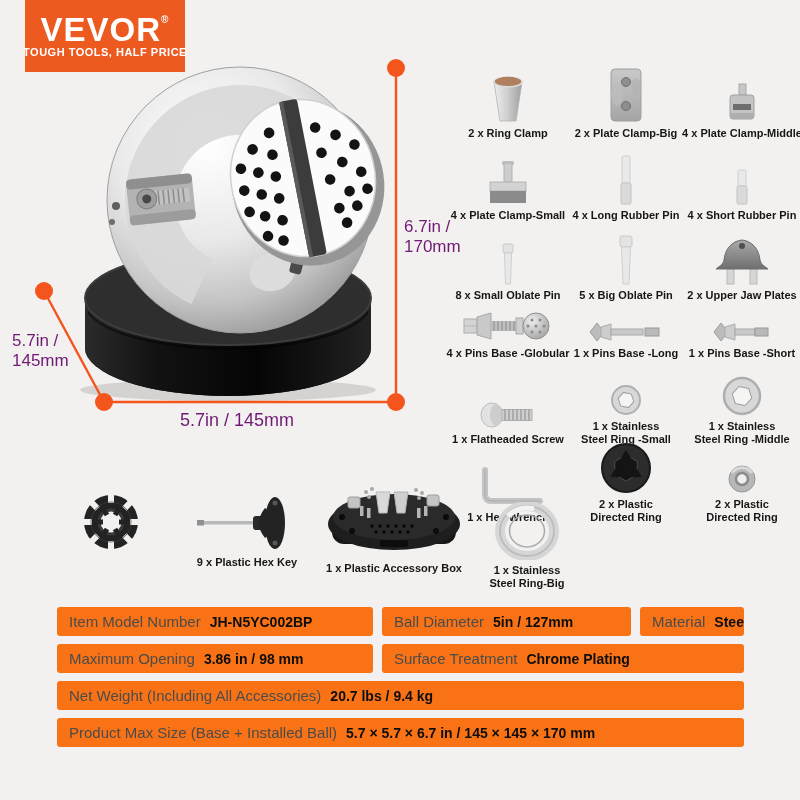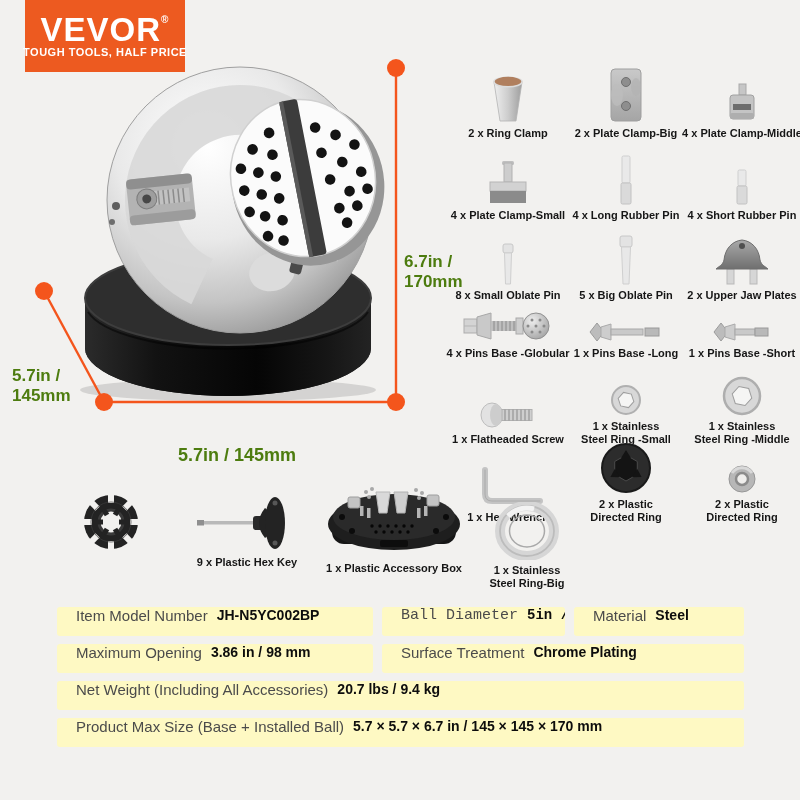--- a/index.html
+++ b/index.html
@@ -14,21 +14,21 @@
     position:absolute;left:25px;top:0;width:160px;height:72px;
     background:#ed5a20;color:#fff;
     display:flex;flex-direction:column;align-items:center;justify-content:center;
   }
   .logo-main{font-weight:bold;font-size:33px;line-height:30px;letter-spacing:1px;}
   .logo-main sup{font-size:10px;font-weight:bold;vertical-align:top;line-height:10px;}
   .logo-tag{font-size:11px;font-weight:bold;letter-spacing:.5px;margin-top:1px;white-space:nowrap;}
 
   
   .product-wrap{position:absolute;left:0;top:0;width:480px;height:450px;}
-  .dim-label{position:absolute;font-weight:bold;font-size:17px;line-height:20px;color:#4d7c0f;margin-top:35px;}
+  .dim-label{position:absolute;font-weight:normal;font-size:17px;line-height:20px;color:#701a75;}
   .dim-label.center{text-align:center;font-size:18px;}
 
   
   .grid{
     position:absolute;left:448px;top:56px;width:352px;
     display:grid;grid-template-columns:120px 116px 116px;
     grid-template-rows:84px 82px 80px 58px 86px 78px;
   }
   .cell{display:flex;flex-direction:column;align-items:center;justify-content:flex-end;min-width:0;}
   .cell svg{margin-bottom:3px;flex-shrink:0;}
@@ -40,27 +40,27 @@
   .bottom-item svg{margin-bottom:4px;}
   .b1{left:45px;top:492px;width:132px;}
   .b2{left:180px;top:494px;width:134px;}
   .b3{left:316px;top:480px;width:156px;}
   .b4{left:466px;top:502px;width:122px;}
 
   
   .spec{position:absolute;left:57px;top:607px;width:687px;}
   .spec-row{display:flex;gap:9px;margin-bottom:8px;}
   .spec-cell{
-    background:#fef9c3;border-radius:3px;height:29px;
-    display:flex;padding:0 19px;box-sizing:border-box;
+    background:#f97316;border-radius:3px;height:29px;
+    display:flex;align-items:center;padding:0 12px;box-sizing:border-box;
     white-space:nowrap;overflow:hidden;
   }
   .sl{font-size:15px;color:#4b4b4b;}
   .sv{font-size:14px;font-weight:bold;color:#0d0d0d;margin-left:9px;}
-  .w1{width:316px;} .w2{width:183px;font-family:Liberation Mono, monospace;} .wgrow{flex:1;}
+  .w1{width:316px;} .w2{width:249px;} .wgrow{flex:1;}
 </style>
 </head>
 <body>
 
 <div class="logo">
   <div class="logo-main"><span>VEVOR</span><sup>®</sup></div>
   <div class="logo-tag">TOUGH TOOLS, HALF PRICE</div>
 </div>
 
 <div class="product-wrap">

